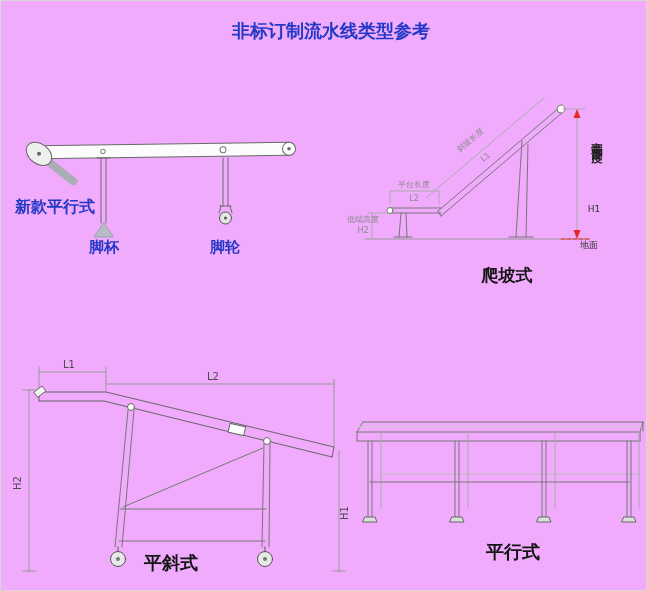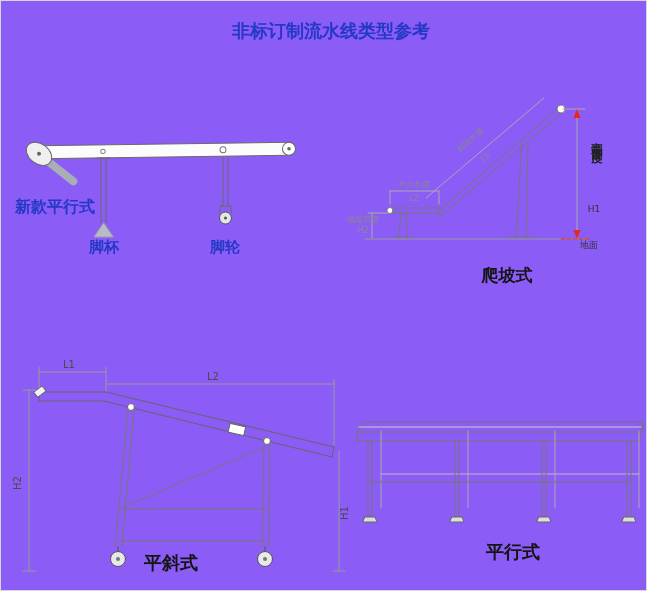--- a/index.html
+++ b/index.html
@@ -1,18 +1,18 @@
 <!DOCTYPE html>
 <html><head>
 <meta charset="utf-8">
 <style>
   html,body{margin:0;padding:0;background:#ffffff;}
   .canvas{
     position:relative;width:645px;height:589px;border:1px solid #d8d8d8;
-    background:#8b5cf6;overflow:hidden;
+    background:#f0abfc;overflow:hidden;
     font-family:"DejaVu Sans","Liberation Sans",sans-serif;
   }
   svg{position:absolute;left:0;top:0;}
   text{font-family:"DejaVu Sans","Liberation Sans",sans-serif;}
   .title{font-size:18px;font-weight:bold;}
   .blue-label{font-size:15px;font-weight:bold;}
   .blue-label-lg{font-size:16px;font-weight:bold;}
   .type-label{font-size:17px;font-weight:bold;fill:#141414;}
   .dim{font-size:8px;fill:#8a8a8a;}
   .dim2{font-size:10px;fill:#4a4a4a;}

